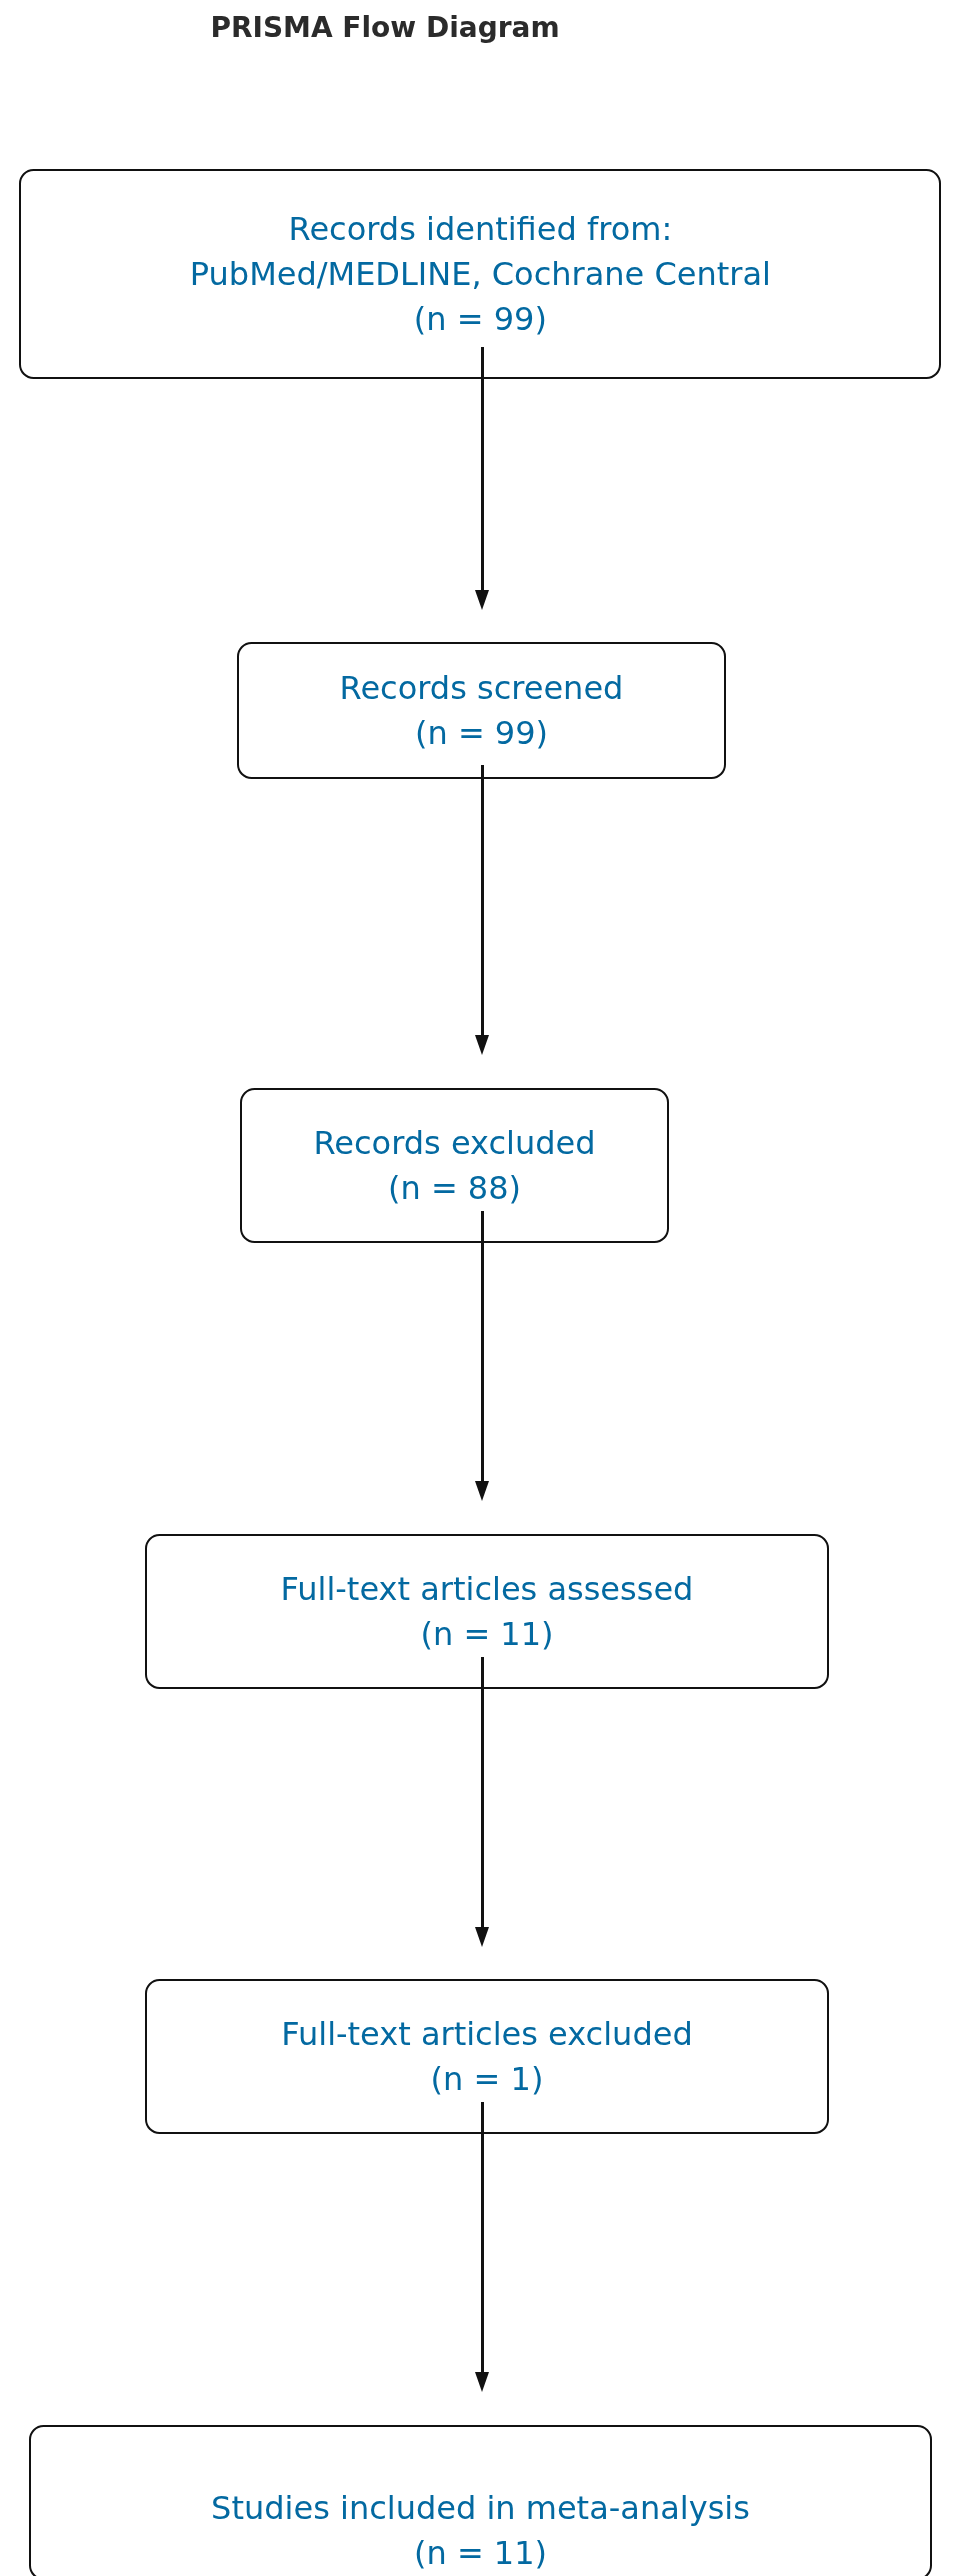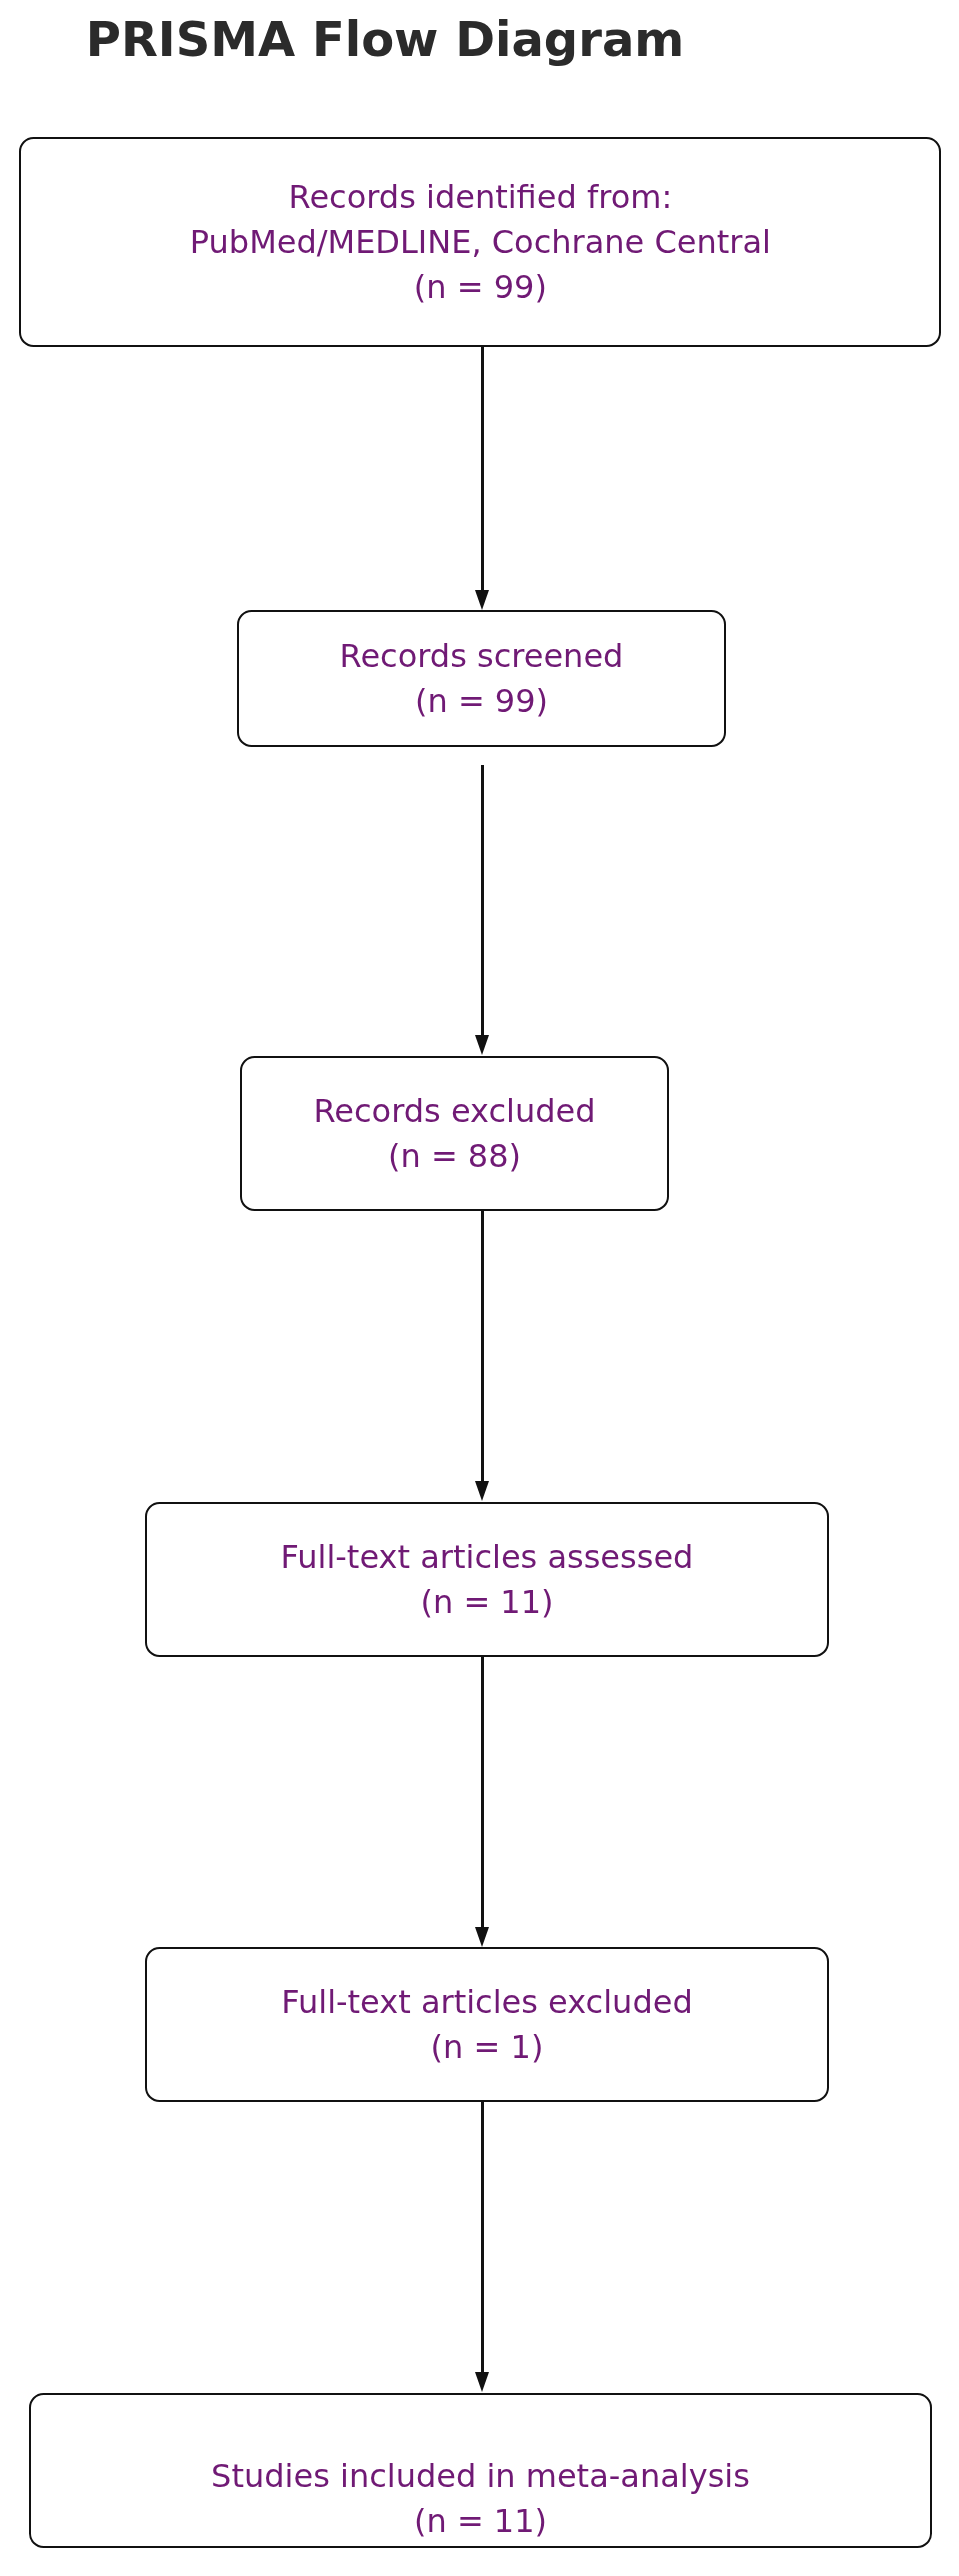--- a/index.html
+++ b/index.html
@@ -22,45 +22,45 @@
 
   
   #diagram-title {
     position: absolute;
     left: 0;
     top: 3.9px;
     width: 770px;
     text-align: center;
     font-family: "DejaVu Sans", sans-serif;
     font-weight: bold;
-    font-size: 48px;
+    font-size: 28px;
     line-height: 47px;
     color: #2b2b2b;
     letter-spacing: 0px;
     white-space: nowrap;
-    margin-top: 12px;
   }
 
   
   .flow-box {
     position: absolute;
     box-sizing: border-box;
     background: #ffffff;
     border: 2.9px solid #111111;
     border-radius: 14.5px;
     display: flex;
     align-items: center;
     justify-content: center;
     text-align: center;
-    color: #701a75;
+    color: #0369a1;
     font-family: "DejaVu Sans", sans-serif;
     font-size: 32px;
     line-height: 45px;
     white-space: pre-line;
     padding: 1.9px 7.8px;
+    margin-top: 32px;
   }
 
   .flow-box .box-text {
     display: block;
     width: 100%;
     text-align: center;
     white-space: pre-line;
   }
 
   

